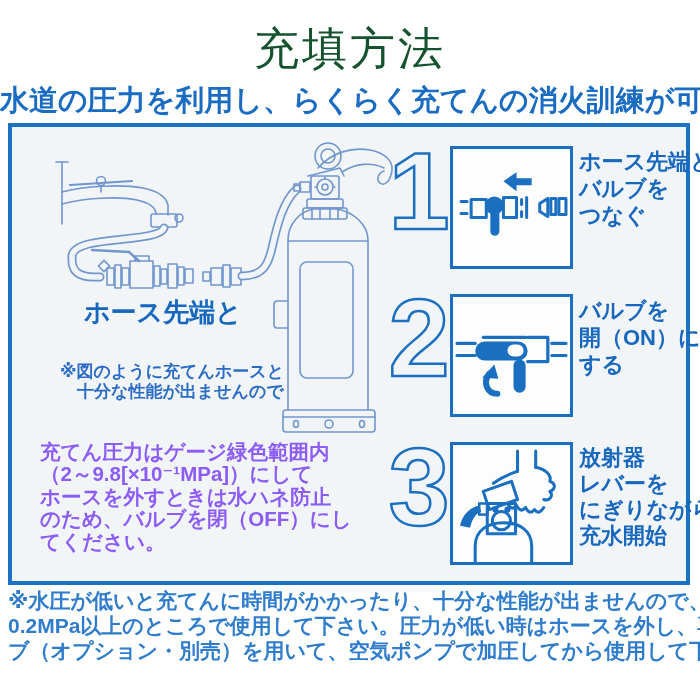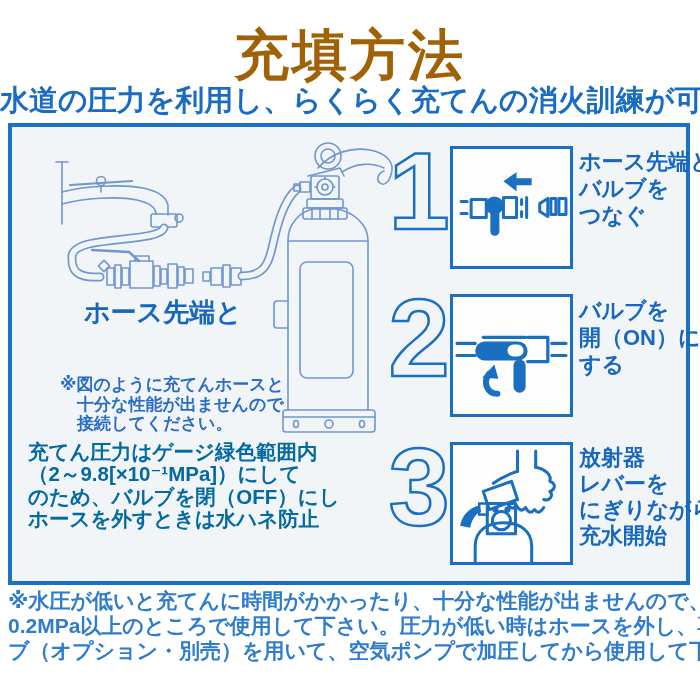--- a/index.html
+++ b/index.html
@@ -7,22 +7,22 @@
   .page {
     position: relative;
     width: 700px; height: 700px;
     background: #ffffff;
     font-family: "Liberation Sans", "DejaVu Sans", sans-serif;
     overflow: hidden;
   }
   .title {
     position: absolute; top: 19px; left: 0; width: 700px;
     text-align: center;
-    font-size: 55px; font-weight: bold; letter-spacing: 3px;
-    color: #a16207;
+    font-size: 45px; font-weight: normal; letter-spacing: 3px;
+    color: #14532d;
   }
   .subtitle {
     position: absolute; top: 81px; left: 0; width: 700px;
     text-align: center;
     font-size: 29px; font-weight: bold; letter-spacing: 0px;
     color: #1a6cc2; white-space: nowrap;
   }
   .main-box {
     position: absolute; left: 8px; top: 123px;
     width: 682px; height: 462px;
@@ -32,26 +32,26 @@
   
   .diagram-svg { position: absolute; left: 0px; top: 8px; width: 404px; height: 302px; }
   .connect-label {
     position: absolute; left: 72px; top: 170px;
     font-size: 26px; font-weight: bold; color: #1566bd;
     line-height: 30px; white-space: nowrap;
   }
   .connect-note {
     position: absolute; left: 48px; top: 235px;
     font-size: 17px; font-weight: 600; color: #2a6cc4;
-    line-height: 19.5px; white-space: nowrap; margin-top: 13px;
+    line-height: 19.5px; white-space: nowrap;
   }
   .connect-note .indent { padding-left: 17px; }
   .pressure-note {
-    position: absolute; left: 16px; top: 314px;
-    font-size: 20.5px; font-weight: 600; color: #0369a1;
+    position: absolute; left: 28px; top: 314px;
+    font-size: 20.5px; font-weight: 600; color: #8b5cf6;
     line-height: 22.4px; white-space: nowrap;
   }
   
   .step-num { position: absolute; width: 58px; height: 96px; }
   .step-box {
     position: absolute; width: 123px; height: 123px;
     border: 3px solid #1b6fc0; background: #fdfdfd;
   }
   .step-box svg { width: 100%; height: 100%; display: block; }
   .step-caption {
@@ -153,28 +153,28 @@
       </g>
     </svg>
 
     <div class="connect-label">
       <span class="line">ホース先端と</span>
     </div>
 
     <div class="connect-note">
       <span class="line">※図のように充てんホースと</span>
       <span class="line indent">十分な性能が出ませんので</span>
-      <span class="line indent">接続してください。</span>
     </div>
 
     <div class="pressure-note">
       <span class="line">充てん圧力はゲージ緑色範囲内</span>
       <span class="line">（2～9.8[×10⁻¹MPa]）にして</span>
+      <span class="line">ホースを外すときは水ハネ防止</span>
       <span class="line">のため、バルブを閉（OFF）にし</span>
-      <span class="line">ホースを外すときは水ハネ防止</span>
+      <span class="line">てください。</span>
     </div>
 
     <svg class="step-num" style="left:378px; top:16px;" viewBox="0 0 58 96">
       <text x="29" y="86" font-size="110" font-weight="bold" text-anchor="middle" font-family="'Liberation Sans',sans-serif" fill="#f2f5f8" stroke="#1b6fc0" stroke-width="2.5">1</text>
     </svg>
     <div class="step-box" style="left:438px; top:19px;">
       <svg viewBox="0 0 116 116">
         <g fill="none" stroke="#1b6fc0" stroke-width="3" stroke-linecap="round" stroke-linejoin="round">
           <path d="M8,52 h6 M8,64 h6"></path>
           <rect x="18" y="50" width="15" height="18"></rect>

